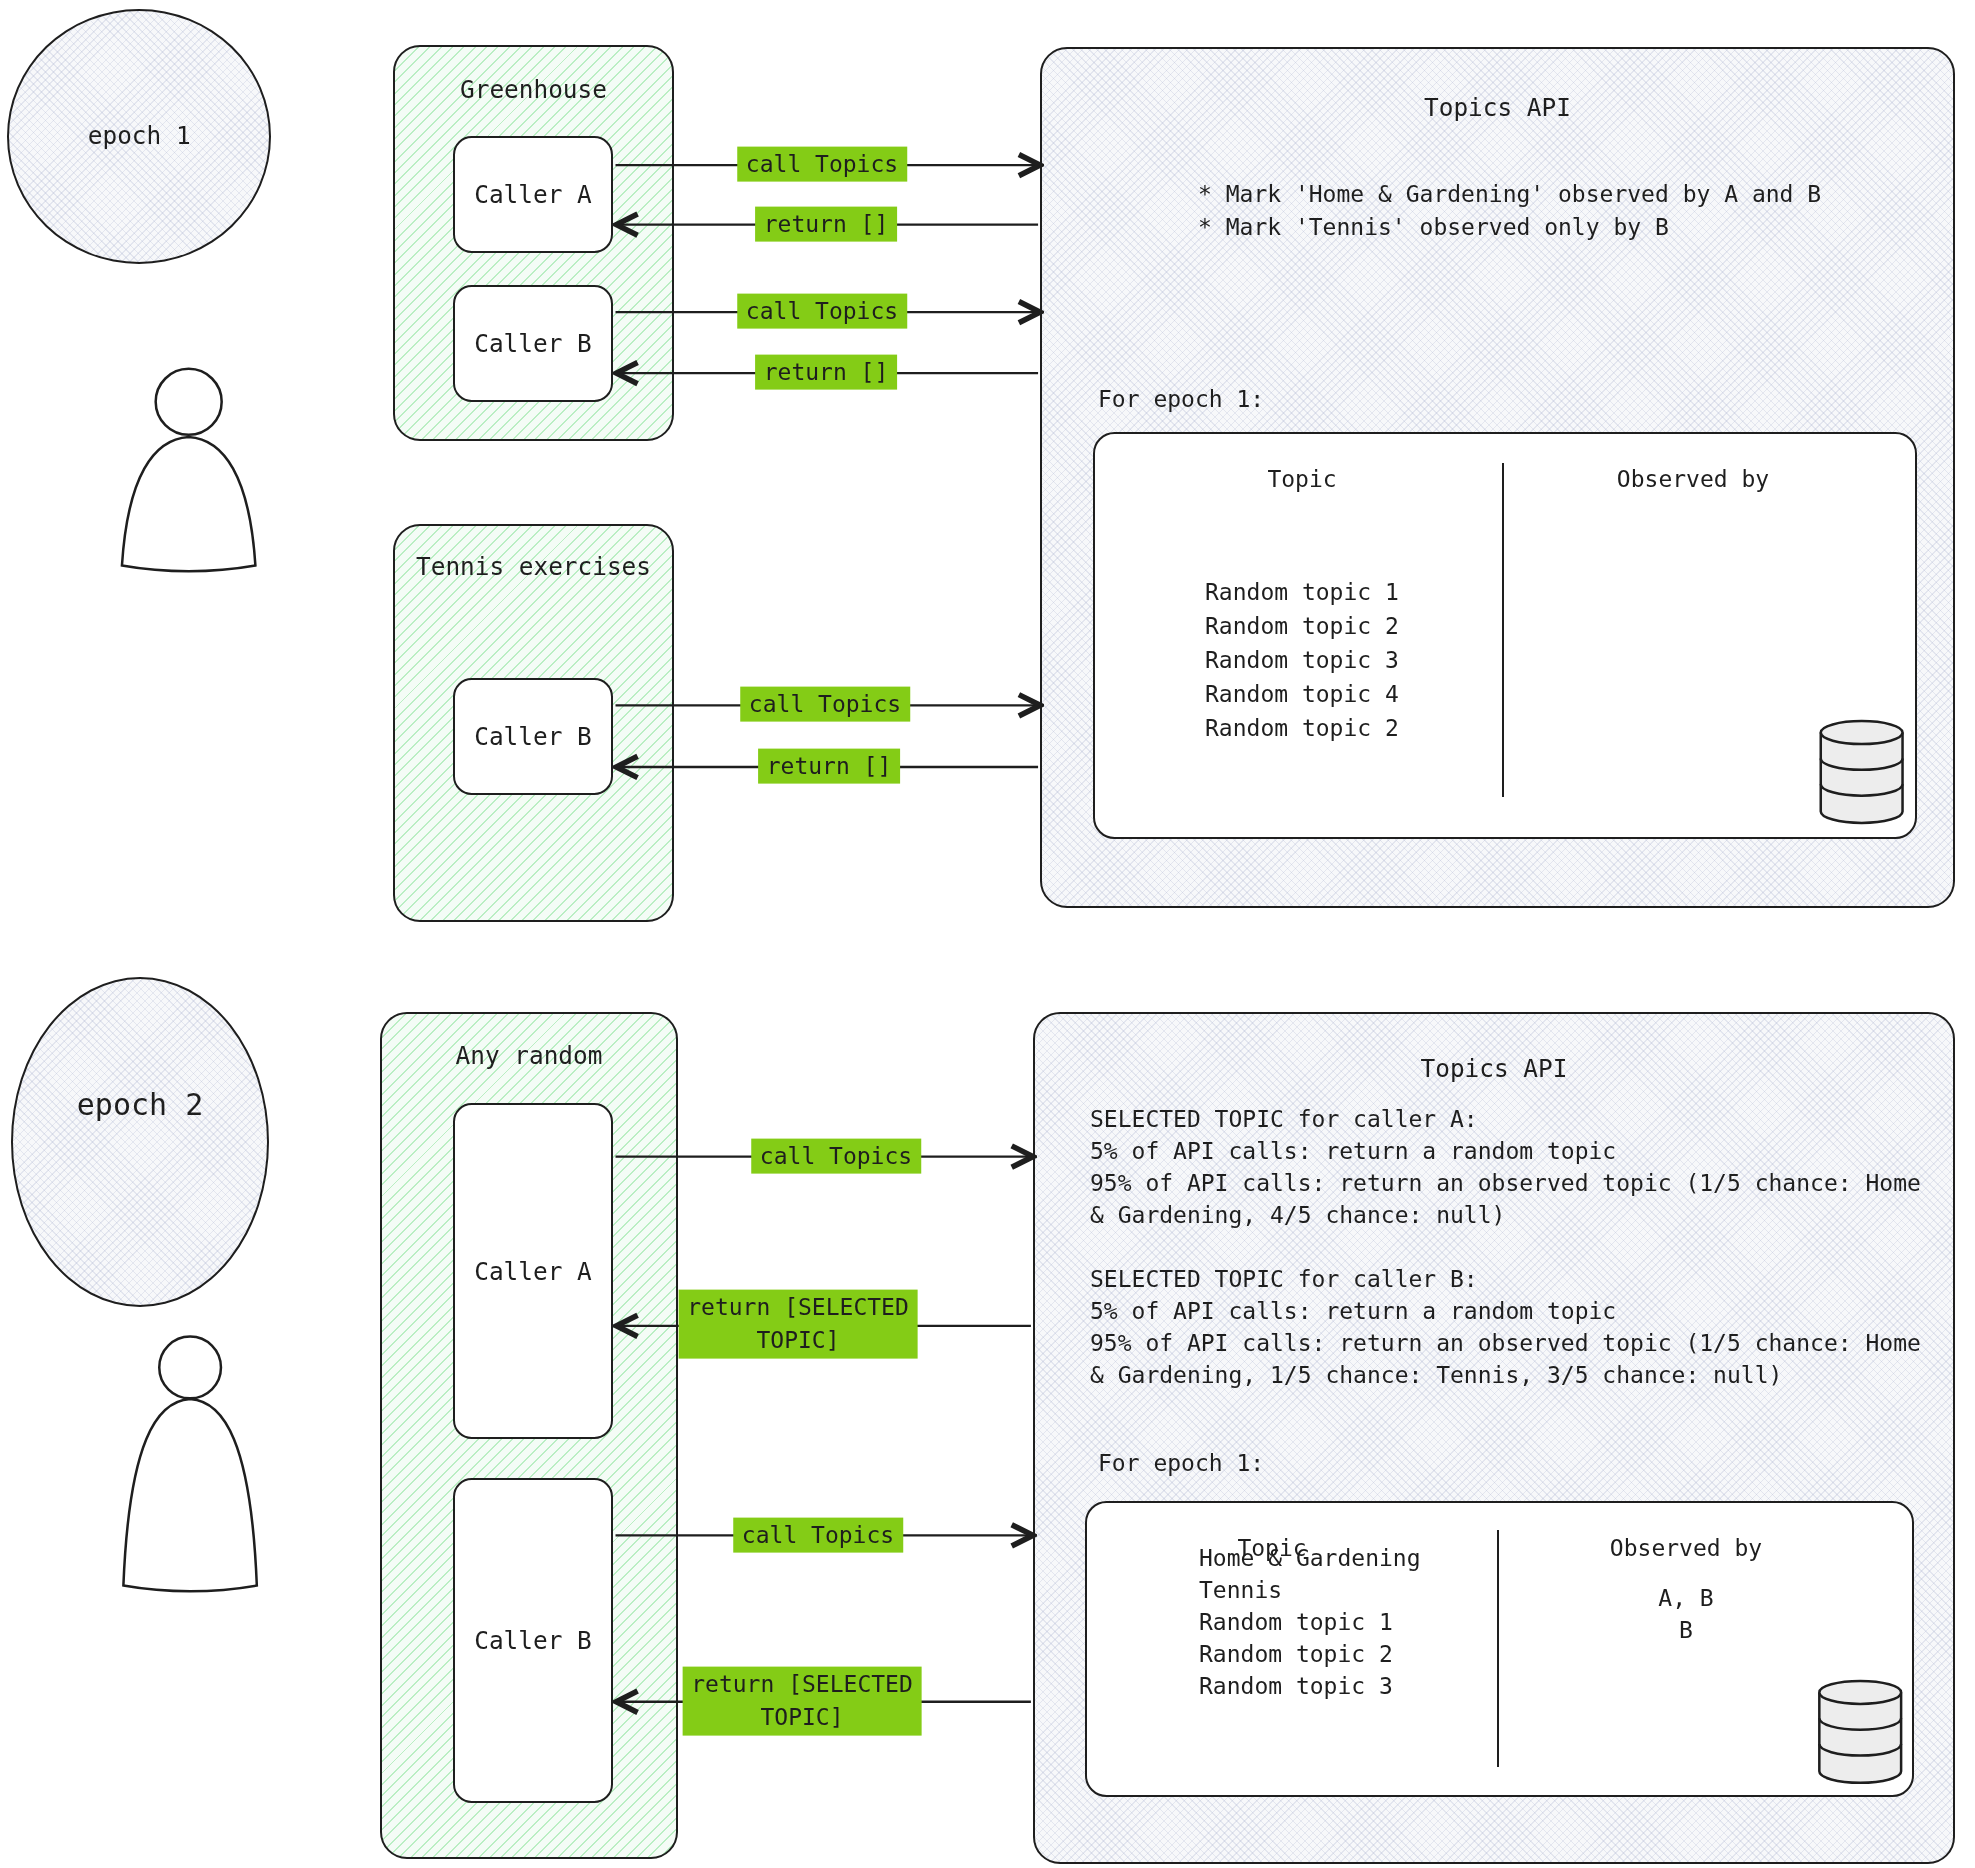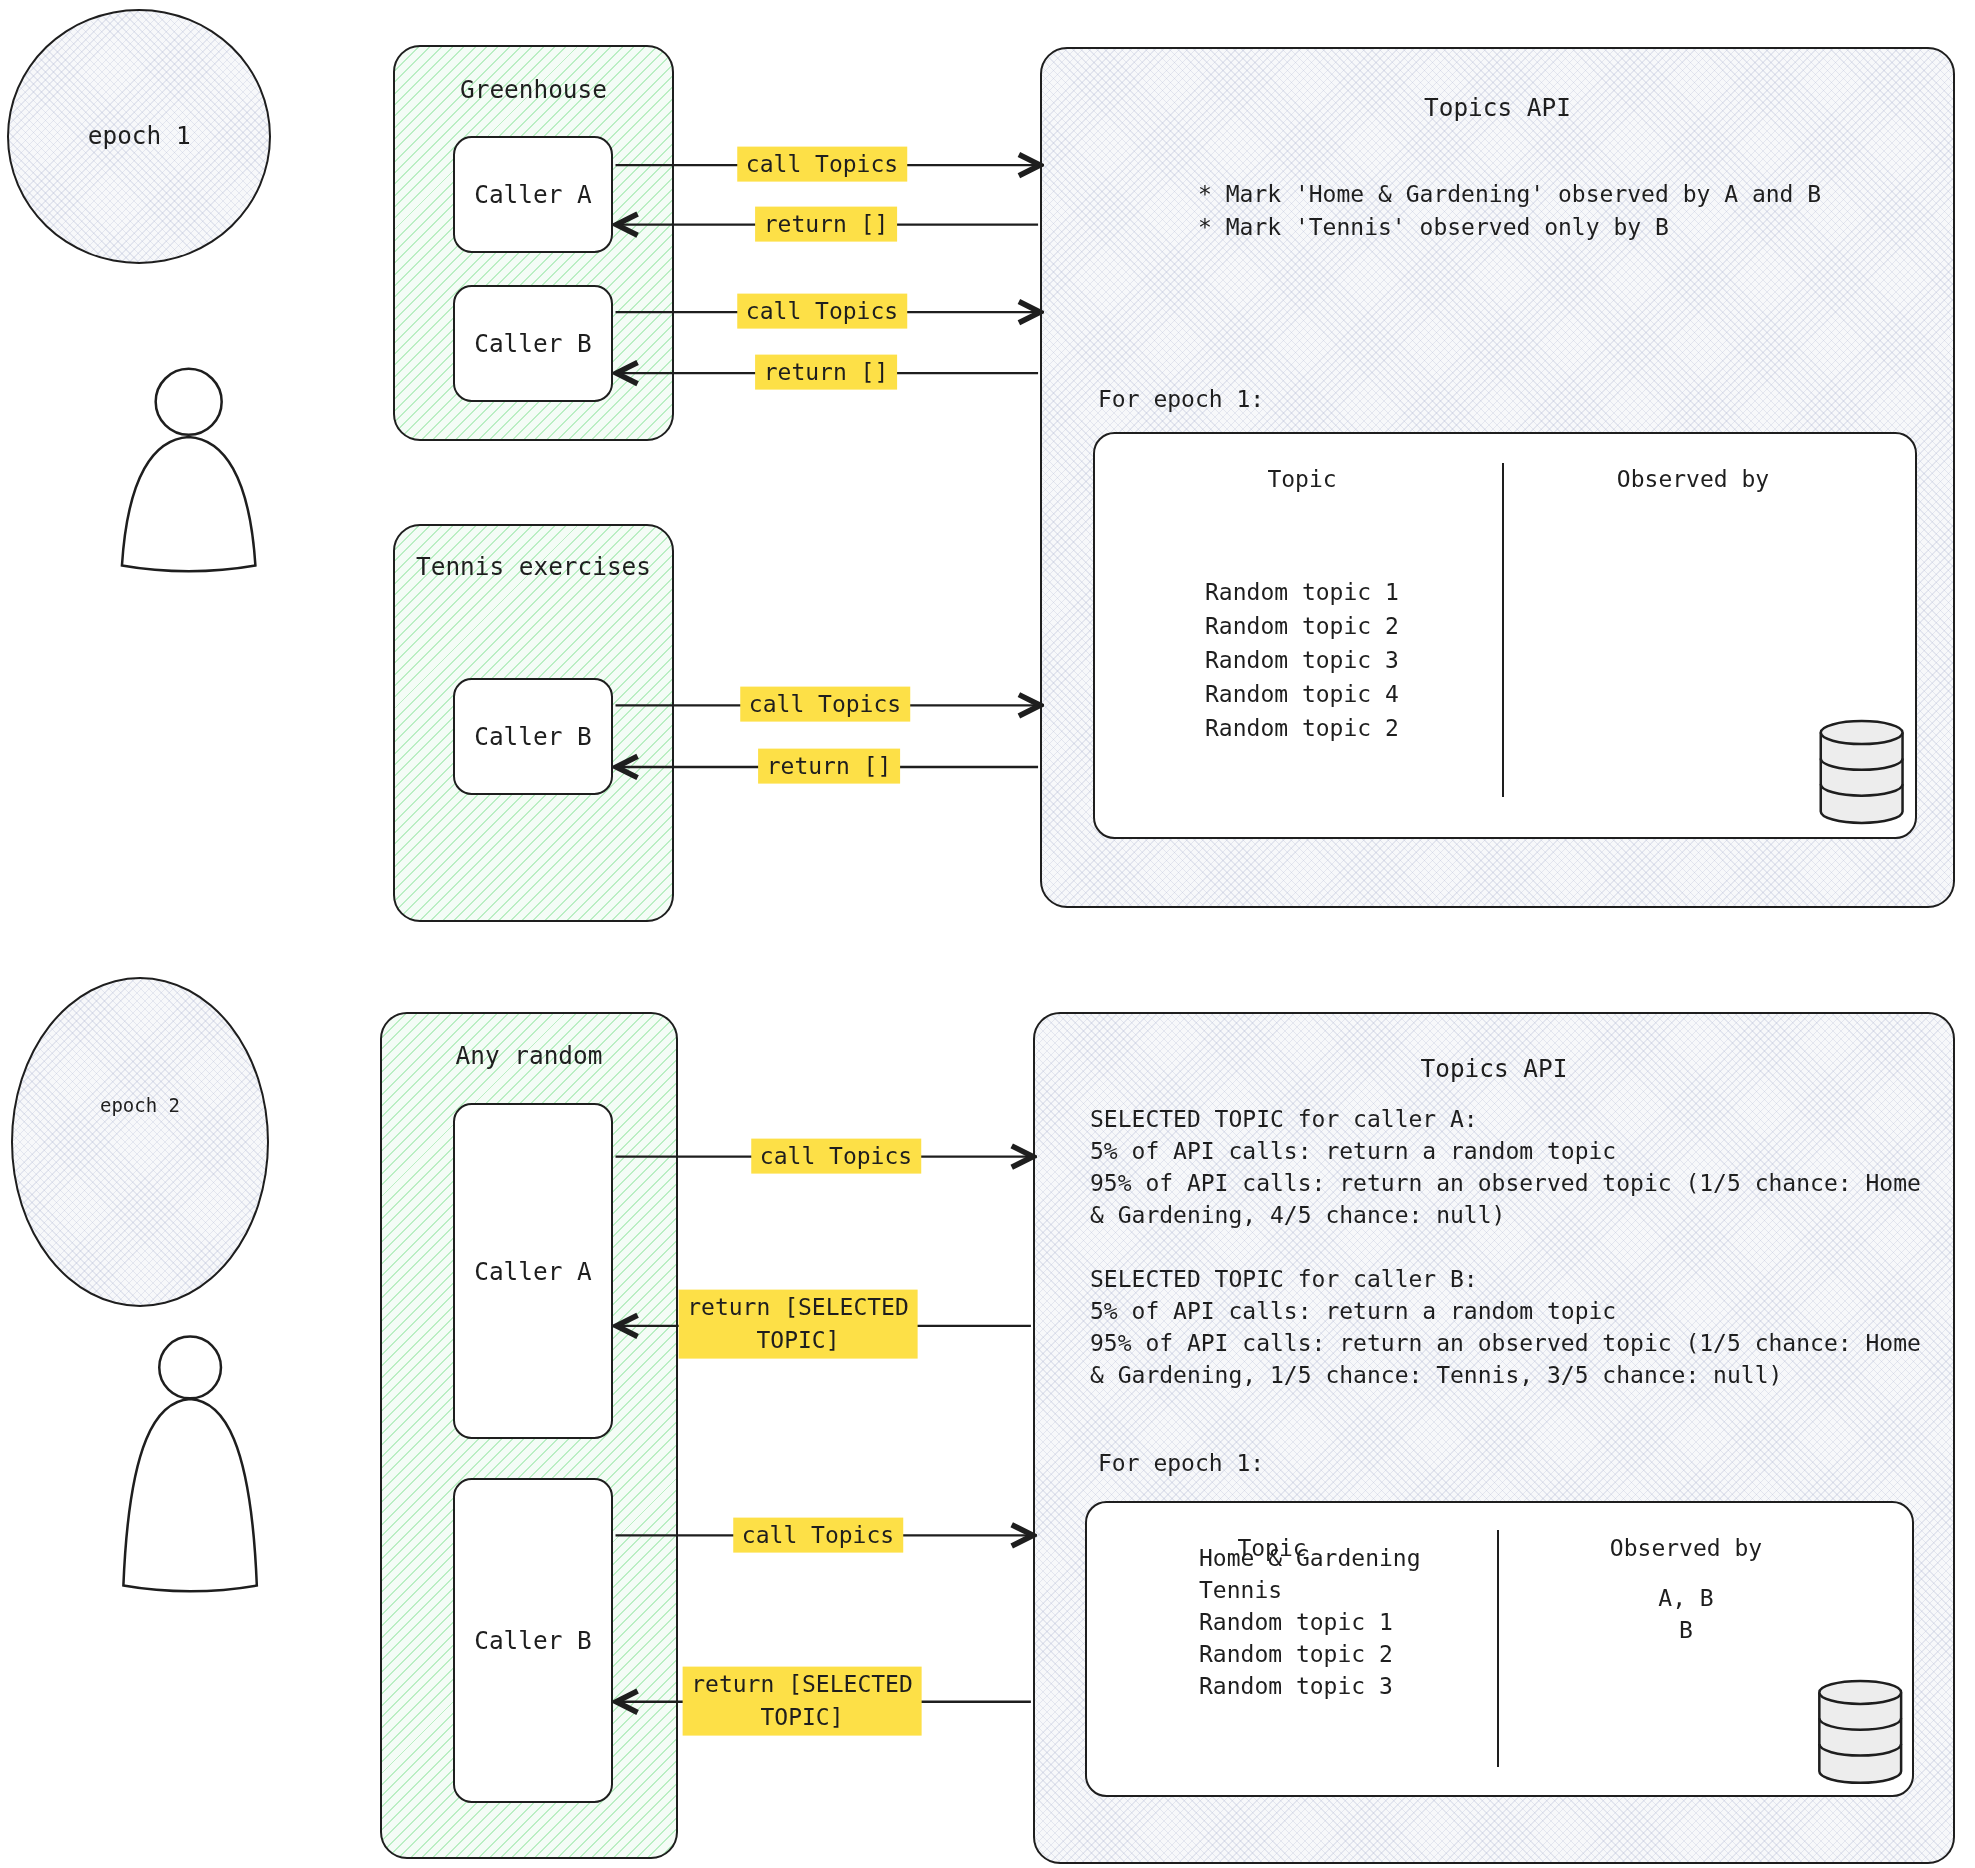--- a/index.html
+++ b/index.html
@@ -35,21 +35,21 @@
     box-sizing:border-box;display:flex;align-items:center;justify-content:center;
     font-size:24.4px;
   }
   .title{position:absolute;text-align:center;font-size:24.4px;line-height:32px;}
   .t{position:absolute;font-size:23px;line-height:32px;}
   .pre{white-space:pre-line;}
   .centerx{transform:translateX(-50%);text-align:center;}
   .vline{position:absolute;width:2.2px;background:#1e1e1e;}
   .alabel{
     position:absolute;transform:translate(-50%,-50%);
-    background:#fde047;padding:1.4px 8.6px;
+    background:#84cc16;padding:1.4px 8.6px;
     font-size:23px;line-height:32px;text-align:center;
     white-space:pre-line;z-index:6;
   }
   svg.overlay{position:absolute;left:0;top:0;z-index:5;pointer-events:none;}
   .rowcol{position:absolute;font-size:23px;}
   .rowcol div{height:34px;line-height:34px;}
   .rowcol2 div{height:32px;line-height:32px;}
 </style>
 </head>
 <body>
@@ -107,21 +107,21 @@
   </div>
 
   <div class="alabel" style="left:822px;top:164px;">call Topics</div>
   <div class="alabel" style="left:826px;top:224px;">return []</div>
   <div class="alabel" style="left:822px;top:311px;">call Topics</div>
   <div class="alabel" style="left:826px;top:372px;">return []</div>
   <div class="alabel" style="left:825px;top:704px;">call Topics</div>
   <div class="alabel" style="left:829px;top:766px;">return []</div>
 
   <div class="box grayhatch ellipse abs" style="left:10.8px;top:977px;width:258px;height:330px;"></div>
-  <div class="t centerx" style="left:140px;top:1089px;font-size:19px;">epoch 2</div>
+  <div class="t centerx" style="left:140px;top:1089px;font-size:30px;">epoch 2</div>
 
   <div class="box green" style="left:380px;top:1012px;width:298px;height:847px;"></div>
   <div class="title" style="left:380px;top:1040px;width:298px;">Any random</div>
 
   <div class="caller" style="left:453px;top:1103px;width:160px;height:336px;">
     <span>Caller A</span>
   </div>
   <div class="caller" style="left:453px;top:1478px;width:160px;height:325px;">
     <span>Caller B</span>
   </div>

